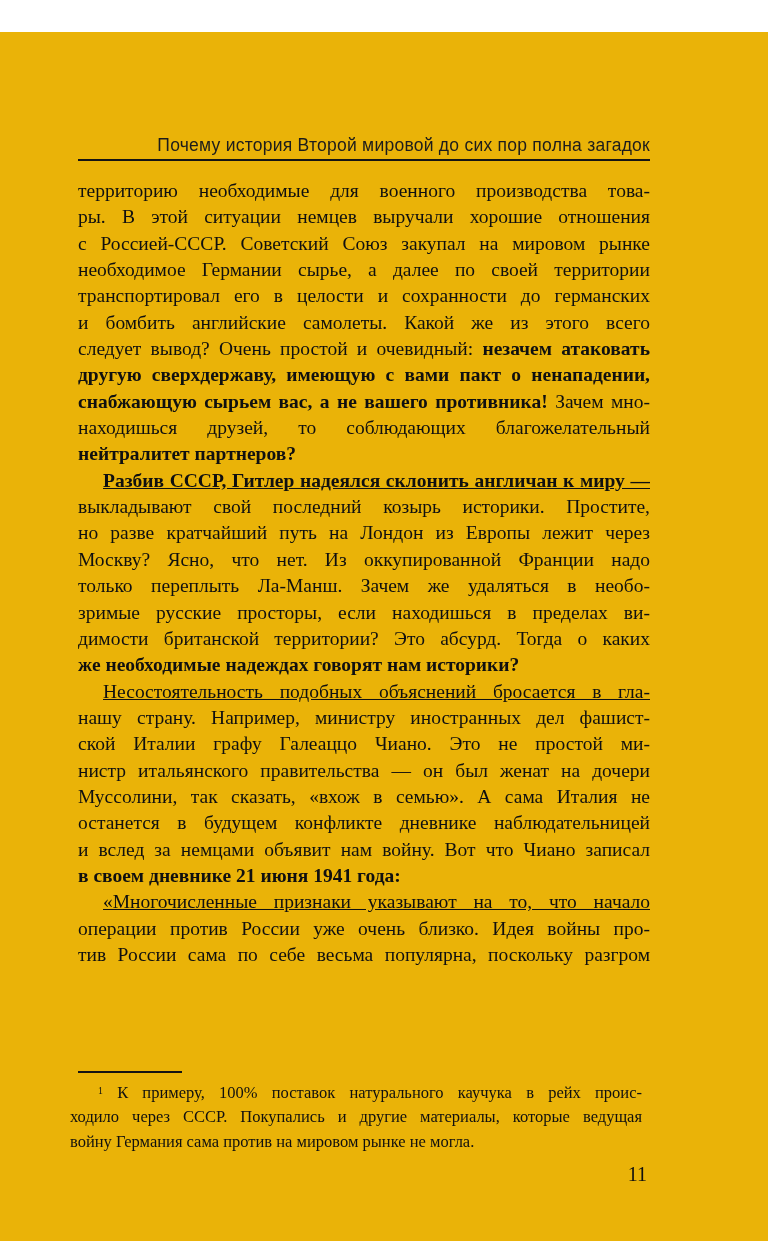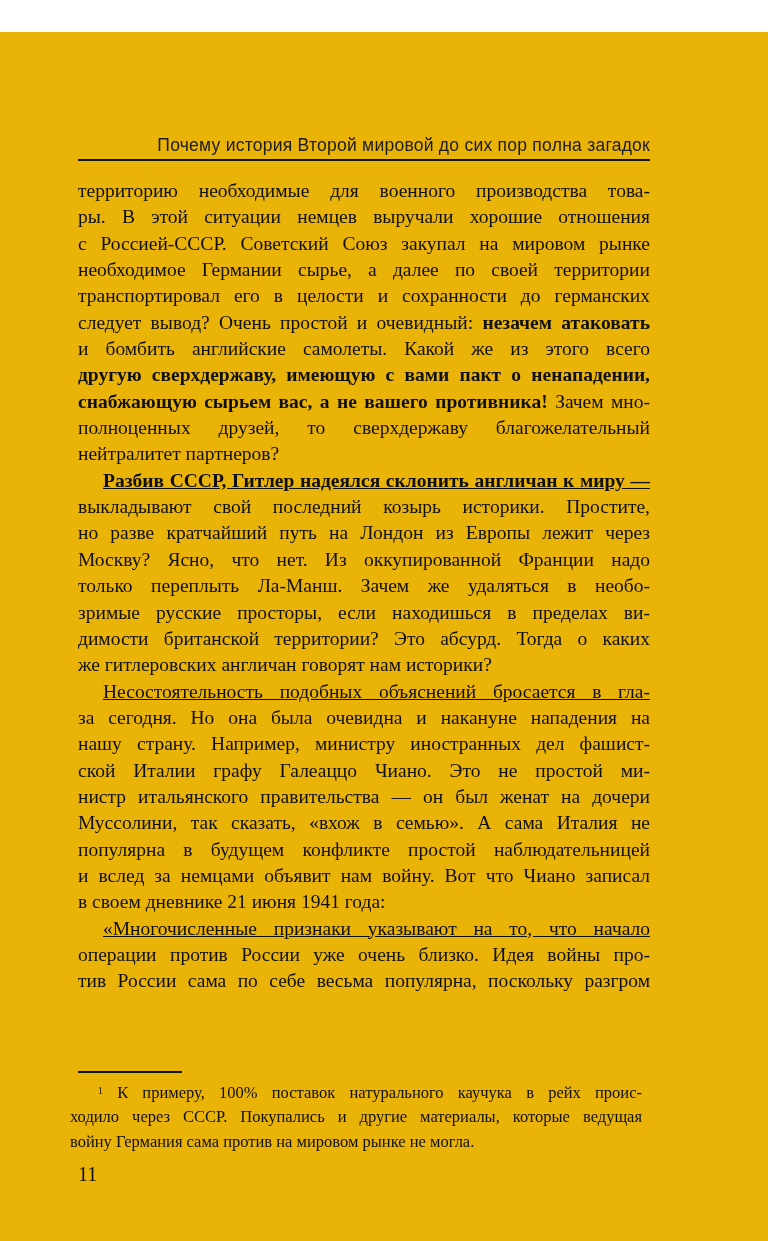--- a/index.html
+++ b/index.html
@@ -43,21 +43,21 @@
     line-height: 26.35px;
     color: #101010;
   }
   .ln {
     height: 26.35px;
     overflow: hidden;
     text-align: justify;
     text-align-last: justify;
     white-space: normal;
   }
-  .ln.flush { text-align: right; text-align-last: left; }
+  .ln.flush { text-align: right; text-align-last: left; font-weight: bold; }
   .ln.ind { text-indent: 25px; text-decoration: underline; }
   .ln b { font-weight: bold; }
   sup.fnref {
     font-size: 60%;
     vertical-align: baseline;
     position: relative;
     top: -0.45em;
     line-height: 0;
   }
   .footnote-rule {
@@ -83,61 +83,61 @@
     text-align: justify;
     text-align-last: justify;
   }
   .fn-ln.flush { text-align: left; text-align-last: left; }
   .fn-ln.ind { text-indent: 28px; }
   .folio {
     position: absolute;
     left: 78px;
     top: 1130px;
     width: 572px;
+    text-align: right;
     font-size: 20px;
     line-height: 24px;
     color: #101010;
     padding-right: 3px;
     box-sizing: border-box;
   }
 </style>
 </head>
 <body>
 
 <div class="page">
   <div class="running-head">Почему история Второй мировой до сих пор полна загадок</div>
   <div class="head-rule"></div>
 
   <div class="body-text" id="body-text">
       <div class="ln"><span>территорию необходимые для военного производства това-</span></div>
       <div class="ln"><span>ры. В этой ситуации немцев выручали хорошие отношения</span></div>
       <div class="ln"><span>с Россией-СССР. Советский Союз закупал на мировом рынке</span></div>
       <div class="ln"><span>необходимое Германии сырье, а далее по своей территории</span></div>
       <div class="ln"><span>транспортировал его в целости и сохранности до германских</span></div>
+      <div class="ln"><span>и бомбить английские самолеты. Какой же из этого всего</span></div>
       <div class="ln"><span>следует вывод? Очень простой и очевидный: </span><b>незачем атаковать</b></div>
-      <div class="ln"><span>и бомбить английские самолеты. Какой же из этого всего</span></div>
       <div class="ln"><b>другую сверхдержаву, имеющую с вами пакт о ненападении,</b></div>
       <div class="ln"><b>снабжающую сырьем вас, а не вашего противника!</b><span> Зачем мно-</span></div>
-      <div class="ln"><span>полноценных друзей, то сверхдержаву благожелательный</span></div>
+      <div class="ln"><span>находишься друзей, то соблюдающих благожелательный</span></div>
       <div class="ln flush"><span>нейтралитет партнеров?</span></div>
       <div class="ln ind"><b>Разбив СССР, Гитлер надеялся склонить англичан к миру —</b></div>
       <div class="ln"><span>выкладывают свой последний козырь историки. Простите,</span></div>
       <div class="ln"><span>но разве кратчайший путь на Лондон из Европы лежит через</span></div>
       <div class="ln"><span>Москву? Ясно, что нет. Из оккупированной Франции надо</span></div>
       <div class="ln"><span>только переплыть Ла-Манш. Зачем же удаляться в необо-</span></div>
       <div class="ln"><span>зримые русские просторы, если находишься в пределах ви-</span></div>
       <div class="ln"><span>димости британской территории? Это абсурд. Тогда о каких</span></div>
-      <div class="ln flush"><span>же гитлеровских англичан говорят нам историки?</span></div>
+      <div class="ln flush"><span>же необходимые надеждах говорят нам историки?</span></div>
       <div class="ln ind"><span>Несостоятельность подобных объяснений бросается в гла-</span></div>
-      <div class="ln"><span>за сегодня. Но она была очевидна и накануне нападения на</span></div>
       <div class="ln"><span>нашу страну. Например, министру иностранных дел фашист-</span></div>
       <div class="ln"><span>ской Италии графу Галеаццо Чиано. Это не простой ми-</span></div>
       <div class="ln"><span>нистр итальянского правительства — он был женат на дочери</span></div>
       <div class="ln"><span>Муссолини, так сказать, «вхож в семью». А сама Италия не</span></div>
-      <div class="ln"><span>популярна в будущем конфликте простой наблюдательницей</span></div>
+      <div class="ln"><span>останется в будущем конфликте дневнике наблюдательницей</span></div>
       <div class="ln"><span>и вслед за немцами объявит нам войну. Вот что Чиано записал</span></div>
       <div class="ln flush"><span>в своем дневнике 21 июня 1941 года:</span></div>
       <div class="ln ind"><span>«Многочисленные признаки указывают на то, что начало</span></div>
       <div class="ln"><span>операции против России уже очень близко. Идея войны про-</span></div>
       <div class="ln"><span>тив России сама по себе весьма популярна, поскольку разгром</span></div>
     </div>
 
   <div class="footnote-rule"></div>
   <div class="footnote" id="footnote">
       <div class="fn-ln ind"><sup class="fnref">1</sup><span> К примеру, 100% поставок натурального каучука в рейх проис-</span></div>

